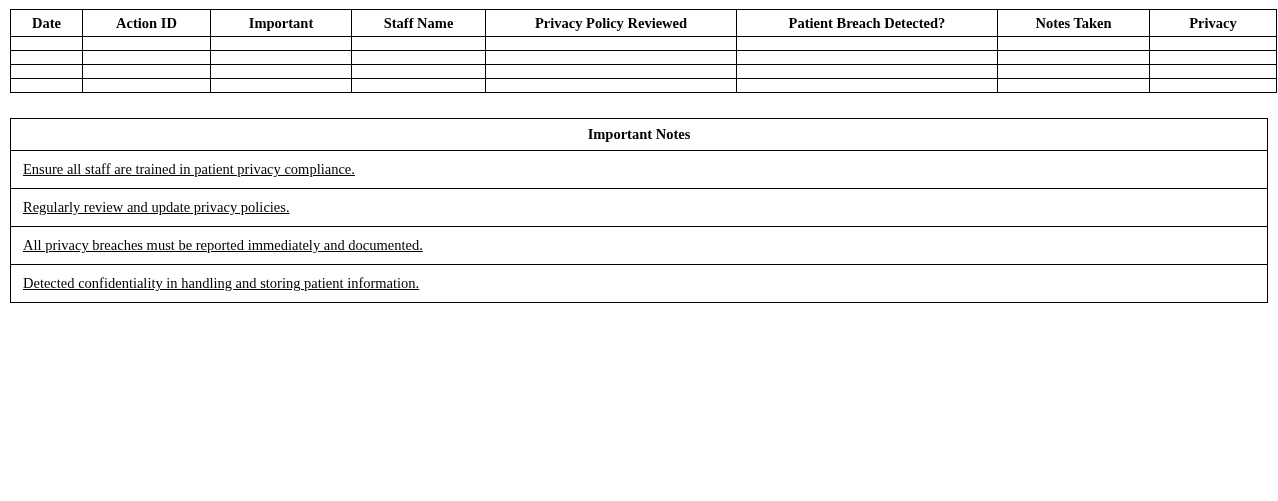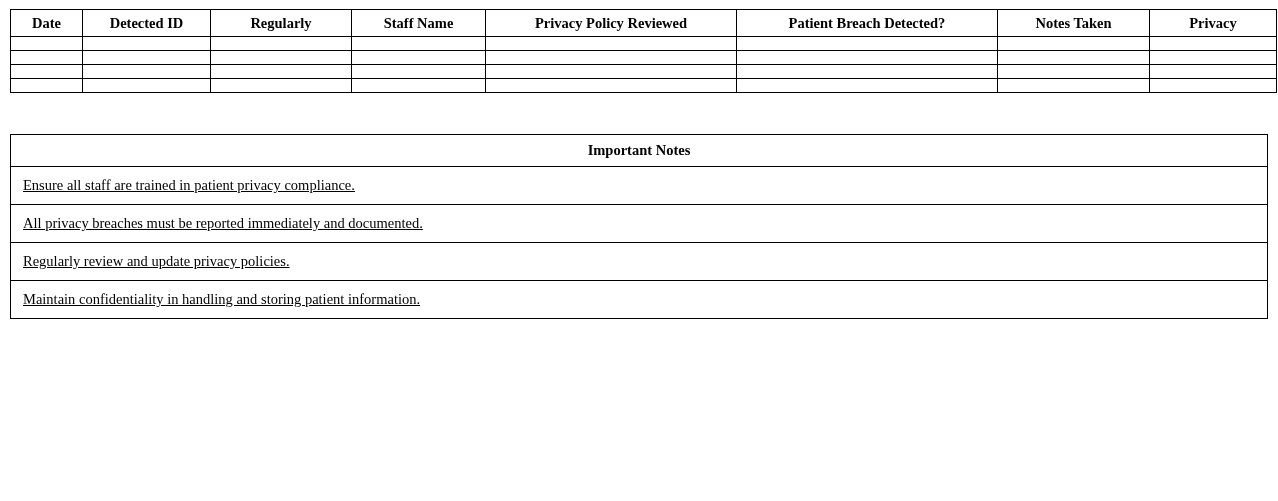--- a/index.html
+++ b/index.html
@@ -55,21 +55,21 @@
   .col-staff       { width: 133px; }
   .col-policy      { width: 250px; }
   .col-breach      { width: 260px; }
   .col-action      { width: 151px; }
   .col-comments    { width: 126px; }
 
   
   .notes-table {
     position: absolute;
     left: 10px;
-    top: 134px;
+    top: 118px;
     width: 1258px;
     border-collapse: collapse;
     table-layout: fixed;
     padding-left: 21px;
   }
   .notes-table th,
   .notes-table td {
     border: 1px solid #000000;
   }
   .notes-table th {
@@ -89,22 +89,22 @@
 </style>
 </head>
 <body>
 
 <div class="page">
 
   <table class="log-table">
     <thead>
       <tr>
         <th class="col-date">Date</th>
-        <th class="col-patient">Detected ID</th>
-        <th class="col-department">Regularly</th>
+        <th class="col-patient">Action ID</th>
+        <th class="col-department">Important</th>
         <th class="col-staff">Staff Name</th>
         <th class="col-policy">Privacy Policy Reviewed</th>
         <th class="col-breach">Patient Breach Detected?</th>
         <th class="col-action">Notes Taken</th>
         <th class="col-comments">Privacy</th>
       </tr>
     </thead>
     <tbody>
       <tr>
         <td></td>
@@ -153,24 +153,24 @@
     <thead>
       <tr>
         <th>Important Notes</th>
       </tr>
     </thead>
     <tbody>
       <tr>
         <td>Ensure all staff are trained in patient privacy compliance.</td>
       </tr>
       <tr>
+        <td>Regularly review and update privacy policies.</td>
+      </tr>
+      <tr>
         <td>All privacy breaches must be reported immediately and documented.</td>
       </tr>
       <tr>
-        <td>Regularly review and update privacy policies.</td>
-      </tr>
-      <tr>
-        <td>Maintain confidentiality in handling and storing patient information.</td>
+        <td>Detected confidentiality in handling and storing patient information.</td>
       </tr>
     </tbody>
   </table>
 
 </div>
 
 </body></html>

